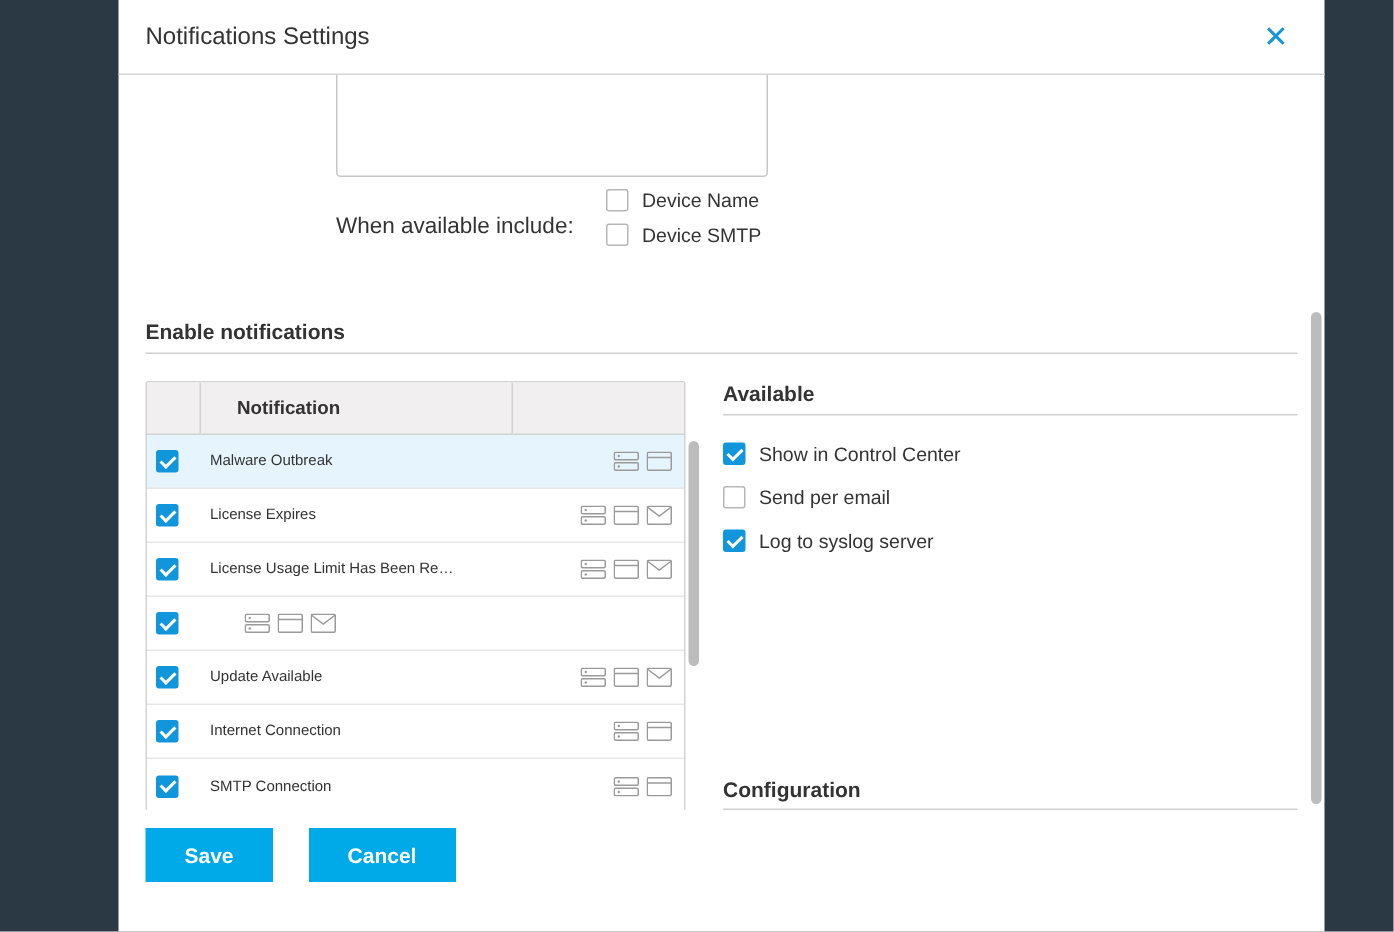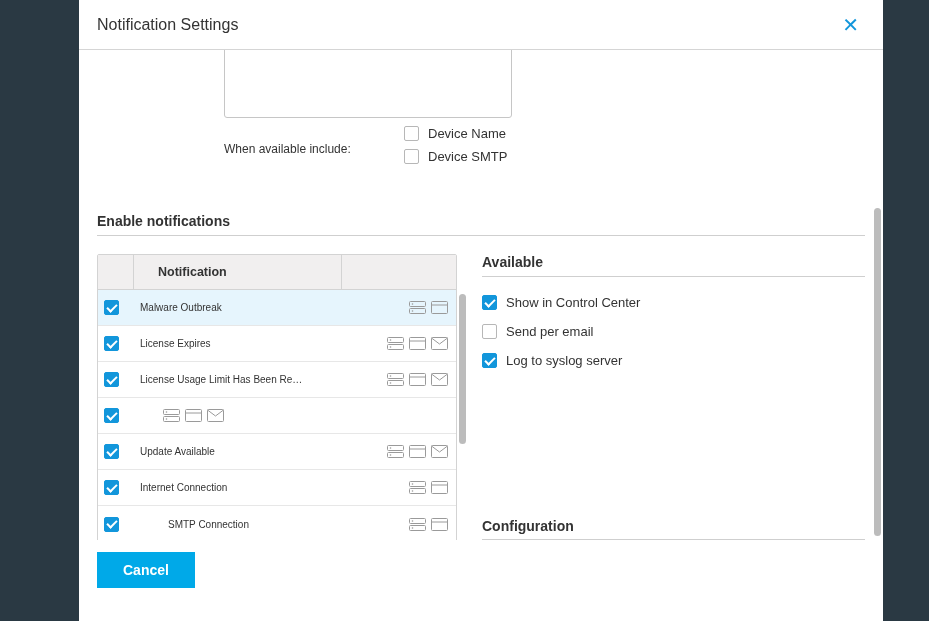--- a/index.html
+++ b/index.html
@@ -59,21 +59,21 @@
   width: 288px;
   height: 88px;
   border: 1px solid #c6c6c6;
   border-radius: 3px;
   background: #fff;
 }
 .include-label {
   position: absolute;
   left: 127px;
   top: 92px;
-  font-size: 12px;
+  font-size: 15px;
   color: #333;
 }
 .include-options {
   position: absolute;
   left: 307px;
   top: 76px;
 }
 .check-row {
   display: flex;
   align-items: center;
@@ -160,21 +160,21 @@
 .row {
   display: flex;
   align-items: center;
   border-bottom: 1px solid #e7e7e7;
   font-size: 10px;
   color: #333;
   min-height: 36px;
   background: #fff;
 }
 .row.selected { background: #e6f5fd; }
-.row:last-child { border-bottom: none; gap: 28px; }
+.row:last-child { border-bottom: none; }
 .cell-chk { width: 36px; display: flex; justify-content: center; align-items: center; }
 .cell-name { flex: 1; padding: 8px 6px; white-space: nowrap; overflow: hidden; text-overflow: ellipsis; }
 .cell-icons { width: 98px; display: flex; gap: 4px; justify-content: flex-end; padding-right: 8px; align-items: center; }
 .mini-icon {
   width: 18px;
   height: 14px;
   display: inline-flex;
   align-items: center;
   justify-content: center;
 }
@@ -245,21 +245,21 @@
   height: 150px;
   background: #bcbcbc;
   border-radius: 4px;
 }
 </style>
 </head>
 <body>
 
 <div class="modal">
   <div class="modal-header">
-    <div class="modal-title">Notification Settings</div>
+    <div class="modal-title">Notifications Settings</div>
     <div class="close-x">✕</div>
   </div>
 
   <div class="modal-body">
     <div class="body-inner">
 
       <div class="top-section">
         <div class="textarea-top"></div>
         <div class="include-label">When available include:</div>
         <div class="include-options">
@@ -493,15 +493,16 @@
             </div>
           </div>
         </div>
       </div>
 
     </div>
     <div class="scrollbar-strip sb-side"></div>
   </div>
 
   <div class="modal-footer">
+    <button class="btn">Save</button>
     <button class="btn">Cancel</button>
   </div>
 </div>
 
 </body></html>

